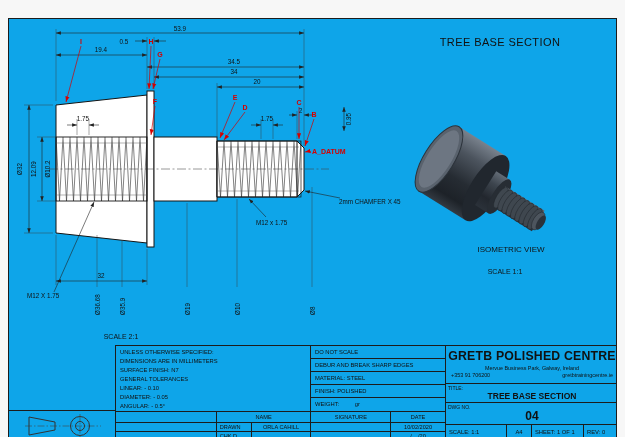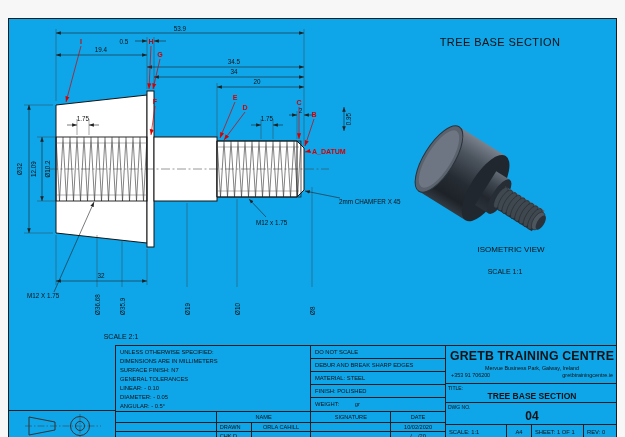--- a/index.html
+++ b/index.html
@@ -274,21 +274,21 @@
       <div class="strow">
         <div class="stc" style="width:100px"></div>
         <div class="stc role" style="width:35px">CHK.D</div>
         <div class="stc" style="width:60px"></div>
         <div class="stc" style="width:80px"></div>
         <div class="stc" style="width:55px">__/__/20__</div>
       </div>
     </div>
 
     <div class="comp">
-      <div class="co">GRETB TRAINING CENTRE</div>
+      <div class="co">GRETB POLISHED CENTRE</div>
       <div class="ad">Mervue Business Park, Galway, Ireland</div>
       <div class="cw">
         <span>+353 91 706200</span>
         <span>gretbtrainingcentre.ie</span>
       </div>
     </div>
 
     <div class="trow">
       <span class="lab">TITLE:</span>
       <div class="tval">TREE BASE SECTION</div>

